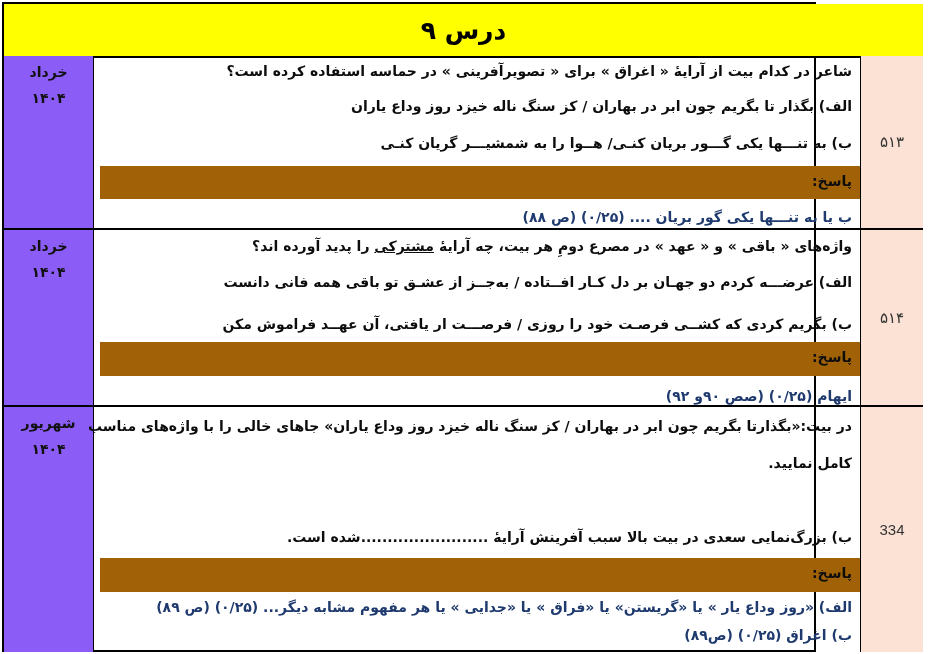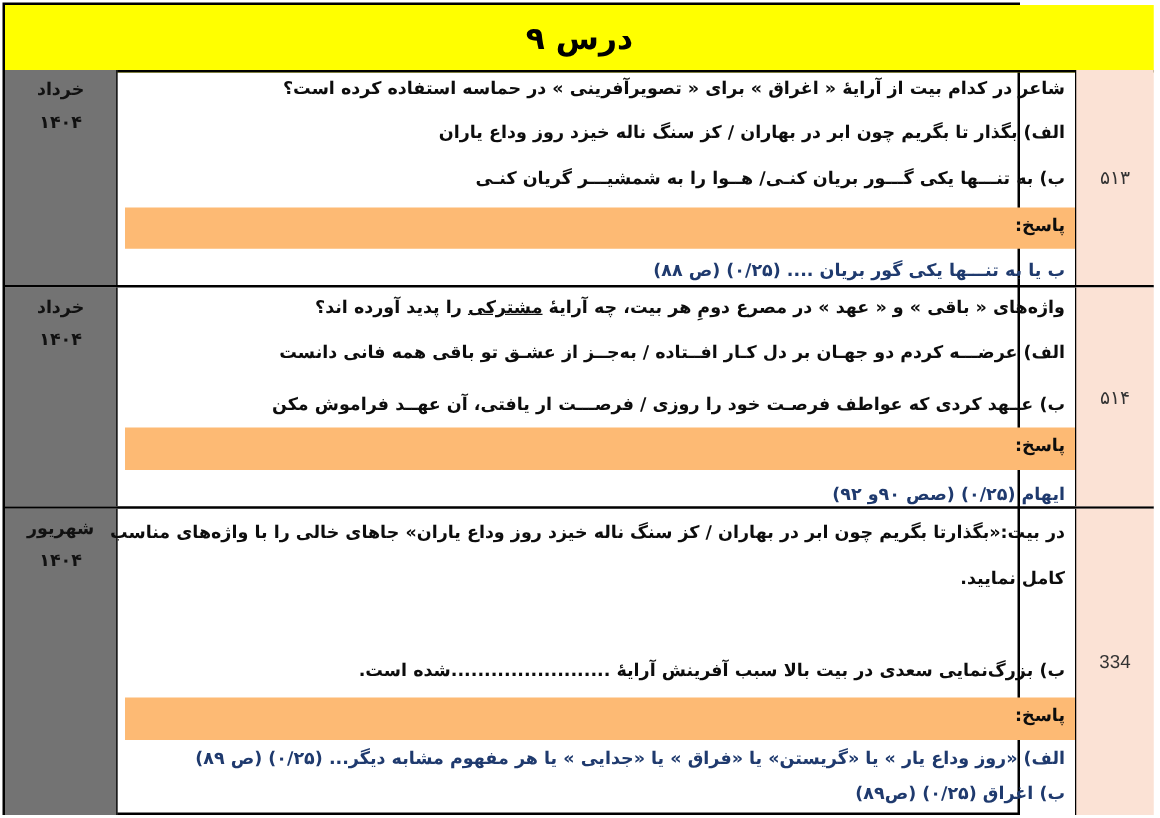--- a/index.html
+++ b/index.html
@@ -62,21 +62,21 @@
   }
   .num-cell span {
     font-family: Liberation Sans, sans-serif;
     font-size: 15px;
     color: #333;
   }
   .date-cell {
     position: absolute;
     left: 0; top: 0; bottom: 0;
     width: 89px;
-    background: #737373;
+    background: #8b5cf6;
     border-right: 1.5px solid #000;
     direction: rtl;
     text-align: center;
   }
   .date-cell .month {
     display: block;
     margin-top: 8px;
     font-weight: bold;
     font-size: 14px;
     color: #111;
@@ -107,21 +107,21 @@
     color: #0d0d0d;
     white-space: nowrap;
     direction: rtl;
     text-align: right;
   }
   .answer-strip {
     position: absolute;
     right: 0;
     left: 6px;
     height: 33px;
-    background: #fdba74;
+    background: #a16207;
     direction: rtl;
   }
   .answer-strip span {
     position: absolute;
     right: 8px;
     top: 7px;
     font-weight: bold;
     font-size: 14px;
     color: #0d0d0d;
   }
@@ -170,21 +170,21 @@
     <div class="num-cell">
       <span>۵۱۴</span>
     </div>
     <div class="date-cell">
       <span class="month">خرداد</span>
       <span class="year">۱۴۰۴</span>
     </div>
     <div class="content-cell">
       <div class="line" style="top:8px;"><span>واژه‌های « باقی » و « عهد » در مصرع دومِ هر بیت، چه آرایهٔ </span><span class="underline">مشترکی</span><span> را پدید آورده اند؟</span></div>
       <div class="line" style="top:44px;">الف) عرضـــه کردم دو جهـان بر دل کـار افــتاده / به‌جــز از عشـق تو باقی همه فانی دانست</div>
-      <div class="line" style="top:86px;">ب) عــهد کردی که عواطف فرصـت خود را روزی / فرصـــت ار یافتی، آن عهــد فراموش مکن</div>
+      <div class="line" style="top:86px;">ب) بگریم کردی که کشــی فرصـت خود را روزی / فرصـــت ار یافتی، آن عهــد فراموش مکن</div>
       <div class="answer-strip" style="top:112px; height:34px;">
         <span>پاسخ:</span>
       </div>
       <div class="answer-line" style="top:158px;">ایهام (۰/۲۵)  (صص ۹۰و ۹۲)</div>
     </div>
   </div>
 
   <div class="row last" style="top:403px; height:245px;">
     <div class="num-cell">
       <span>334</span>

